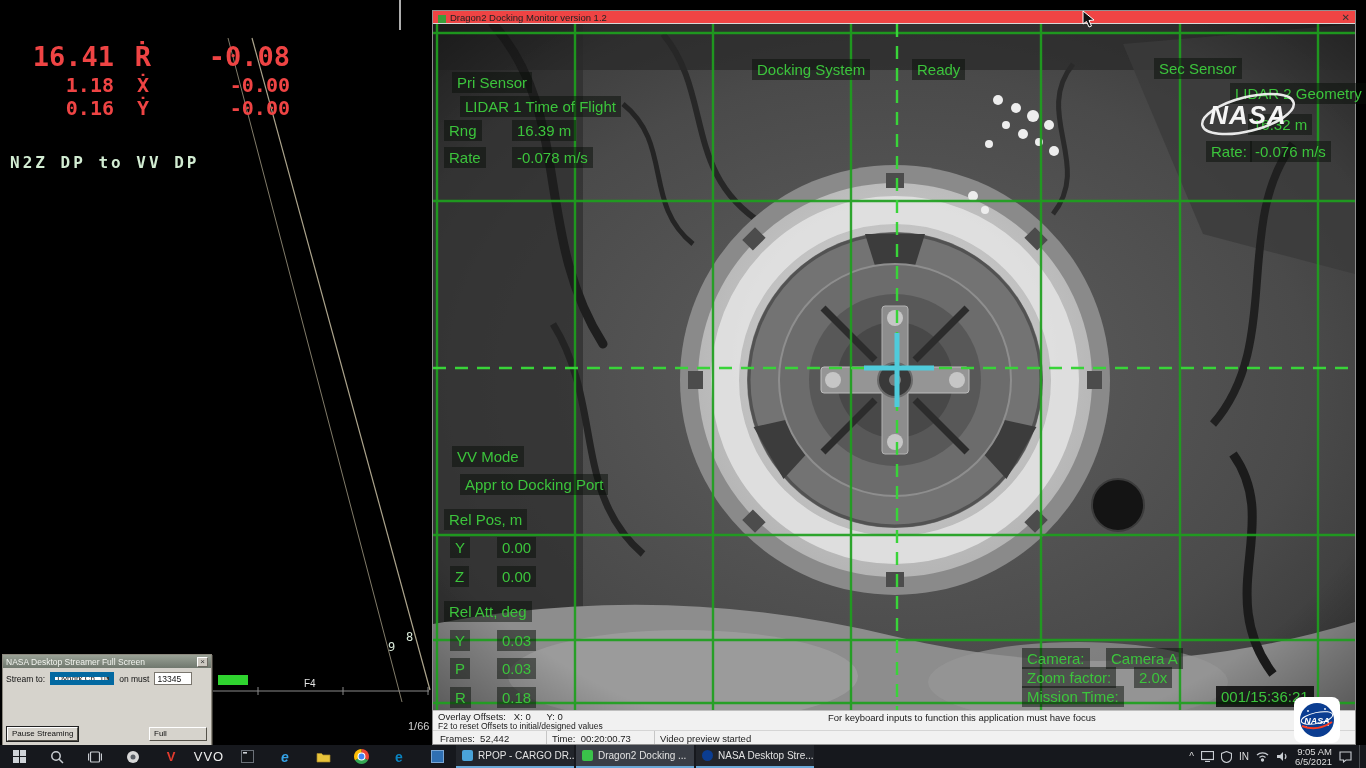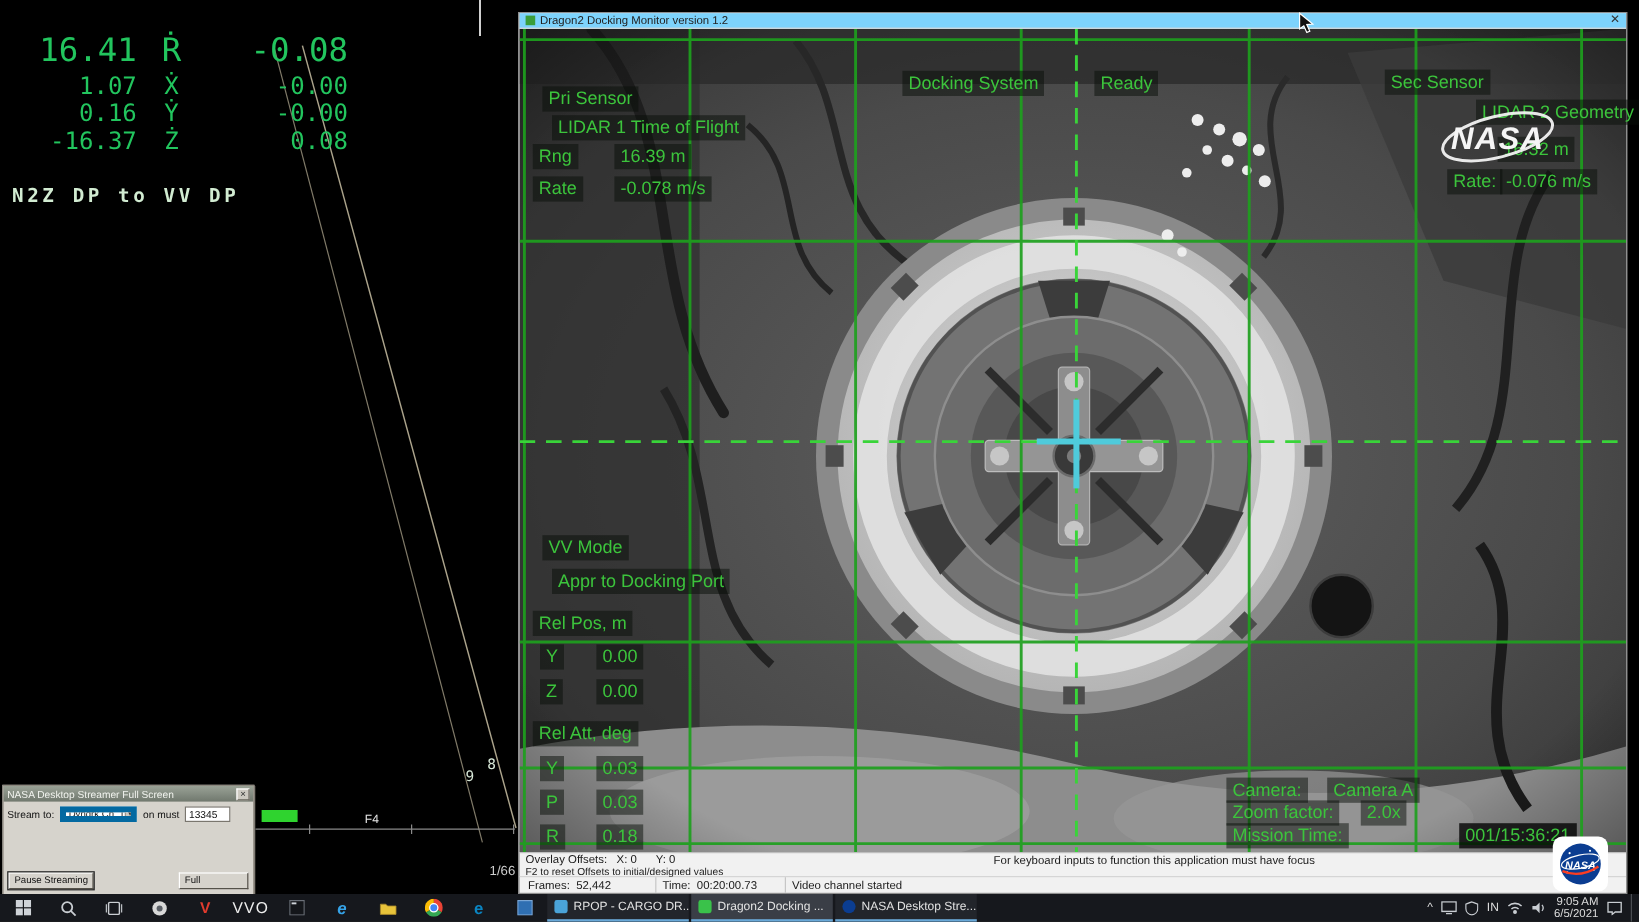--- a/index.html
+++ b/index.html
@@ -3,32 +3,32 @@
 <meta charset="utf-8">
 <style>
   *{margin:0;padding:0;box-sizing:border-box}
   html,body{width:1366px;height:768px;background:#000;overflow:hidden;font-family:"Liberation Sans",sans-serif}
   .abs{position:absolute}
   
   .ov{position:absolute;z-index:6;font-size:15px;color:#3cc43c;white-space:nowrap;background:rgba(8,14,8,.5);padding:0 5px;line-height:21px}
   .ov.dark{background:rgba(0,0,0,.78)}
   .pre{white-space:pre}
   
-  .telemetry{position:absolute;left:2px;top:26px;z-index:3;font-family:"DejaVu Sans Mono",monospace;font-weight:normal;color:#22c55e}
+  .telemetry{position:absolute;left:2px;top:40px;z-index:3;font-family:"DejaVu Sans Mono",monospace;font-weight:bold;color:#ef4444}
   .trow{display:grid;grid-template-columns:112px 58px 118px}
   .trow .c1,.trow .c3{text-align:right}
   .trow .c2{text-align:center}
   .trow.big{font-size:27px;line-height:34px}
   .trow.sm{font-size:20px;line-height:23px}
   .frameline{position:absolute;left:10px;top:153px;z-index:3;font-family:"DejaVu Sans Mono",monospace;font-size:16px;letter-spacing:3px;color:#d2ecd2;font-weight:bold}
   .plotdigit{position:absolute;z-index:3;font-family:"DejaVu Sans Mono",monospace;font-size:12px;color:#d8e8d8}
   .scrublabel{position:absolute;z-index:3;font-size:10px;color:#e3e3e3}
   
   .dwindow{position:absolute;left:432px;top:10px;width:924px;height:735px;background:#f1f1f1;border:1px solid #8f8f8f;z-index:2}
-  .dtitle{position:absolute;left:433px;top:11px;width:922px;height:13px;background:#7dd3fc;border-bottom:1px solid #d8d8d8;z-index:5;display:flex;align-items:center;gap:4px;padding:0 5px;font-size:9.5px;color:#222}
+  .dtitle{position:absolute;left:433px;top:11px;width:922px;height:13px;background:#ef4444;border-bottom:1px solid #d8d8d8;z-index:5;display:flex;align-items:flex-end;gap:4px;padding:0 5px;font-size:9.5px;color:#222}
   .dtitle .close{margin-left:auto;color:#333;font-size:10px;line-height:10px;cursor:default}
   .wstatus{position:absolute;z-index:5;font-size:9.5px;color:#1a1a1a}
   .statdiv{position:absolute;z-index:5;background:#bfbfbf}
   
   .dialog{position:absolute;left:2px;top:654px;width:210px;height:92px;z-index:10;background:#d6d3cc;border:1px solid #8c887e;box-shadow:1px 1px 0 #3c3a34}
   .dlg-title{height:13px;background:linear-gradient(#9aa296,#70786e);display:flex;align-items:center;padding:0 3px;color:#f2f4ef;font-size:8.5px;white-space:nowrap;overflow:hidden}
   .dlg-close{margin-left:auto;flex:0 0 auto;width:11px;height:10px;background:#cdc9c1;border:1px solid;border-color:#fff #6e6a62 #6e6a62 #fff;color:#333;font-size:8px;line-height:8px;text-align:center}
   .dlg-row{display:flex;align-items:center;gap:5px;padding:4px 3px 2px}
   .dlg-label{font-size:8.5px;color:#111;white-space:nowrap}
   .dlg-select{width:64px;height:13px;background:#fff;border:5px solid #0369a1;display:flex;align-items:center;font-size:8px;padding-left:2px;color:#111;white-space:nowrap;overflow:hidden}
@@ -71,33 +71,28 @@
   <rect x="218" y="675" width="30" height="10" fill="#2fd32f"></rect>
 </svg>
 
 <div class="telemetry">
   <div class="trow big">
     <span class="c1">16.41</span>
     <span class="c2">Ṙ</span>
     <span class="c3">-0.08</span>
   </div>
   <div class="trow sm">
-    <span class="c1">1.07</span>
+    <span class="c1">1.18</span>
     <span class="c2">Ẋ</span>
     <span class="c3">-0.00</span>
   </div>
   <div class="trow sm">
     <span class="c1">0.16</span>
     <span class="c2">Ẏ</span>
     <span class="c3">-0.00</span>
-  </div>
-  <div class="trow sm">
-    <span class="c1">-16.37</span>
-    <span class="c2">Ż</span>
-    <span class="c3">0.08</span>
   </div>
 </div>
 <div class="frameline">N2Z DP to VV DP</div>
 <div class="plotdigit" style="left:388px;top:640px">9</div>
 <div class="plotdigit" style="left:406px;top:630px">8</div>
 <div class="scrublabel" style="left:304px;top:678px;z-index:3">F4</div>
 <div class="scrublabel" style="left:408px;top:720px;font-size:11px;color:#cfcfcf;z-index:3">1/66</div>
 
 <div class="dialog">
   <div class="dlg-title">
@@ -286,21 +281,21 @@
 
 <div class="statdiv" style="left:433px;top:710px;width:922px;height:1px"></div>
 <div class="statdiv" style="left:433px;top:730px;width:922px;height:1px;background:#d5d5d5"></div>
 <div class="wstatus pre" style="left:438px;top:711px">Overlay Offsets:   X: 0      Y: 0</div>
 <div class="wstatus" style="left:438px;top:721px;font-size:8.5px">F2 to reset Offsets to initial/designed values</div>
 <div class="wstatus" style="left:828px;top:712px">For keyboard inputs to function this application must have focus</div>
 <div class="wstatus pre" style="left:440px;top:733px">Frames:  52,442</div>
 <div class="statdiv" style="left:546px;top:731px;width:1px;height:13px;background:#c6c6c6"></div>
 <div class="wstatus pre" style="left:552px;top:733px">Time:  00:20:00.73</div>
 <div class="statdiv" style="left:654px;top:731px;width:1px;height:13px;background:#c6c6c6"></div>
-<div class="wstatus" style="left:660px;top:733px">Video channel started</div>
+<div class="wstatus" style="left:660px;top:733px">Video preview started</div>
 
 <svg class="abs" style="left:1082px;top:10px;z-index:30" width="14" height="18">
   <polygon points="1,1 1,14 4.5,11.5 7,17 9.5,16 7,10.5 12,10" fill="#111" stroke="#fff" stroke-width="1"></polygon>
 </svg>
 
 <div class="abs" style="left:1294px;top:697px;width:46px;height:46px;background:#fff;border-radius:8px;z-index:15;display:flex;align-items:center;justify-content:center">
   <svg width="38" height="38" viewBox="0 0 38 38">
     <circle cx="19" cy="19" r="17" fill="#0b3d91"></circle>
     <circle cx="10" cy="10" r="0.9" fill="#fff"></circle>
       <circle cx="27" cy="8" r="0.9" fill="#fff"></circle>

